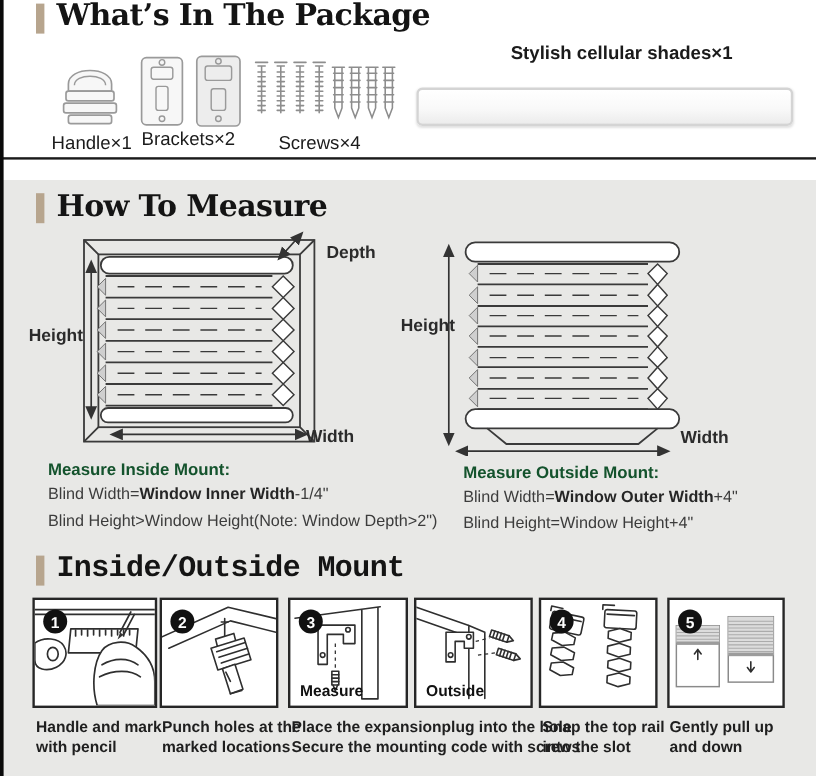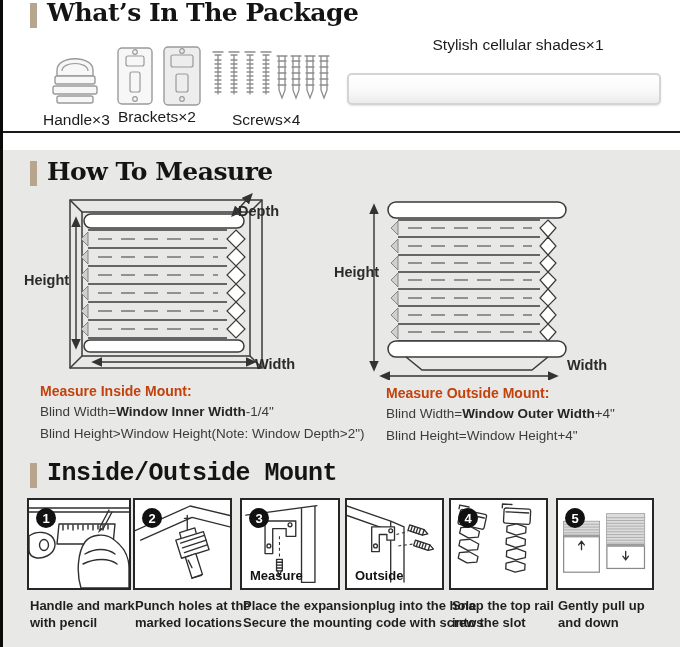--- a/index.html
+++ b/index.html
@@ -9,21 +9,21 @@
   .left-edge{position:absolute;left:0;top:0;width:3px;height:647px;background:#0a0a0a;}
   .divider{position:absolute;left:0;top:131px;width:680px;height:2px;background:#1a1a1a;}
   .h-bar{position:absolute;width:7px;height:25px;background:#b7a58e;}
   .h-title{position:absolute;font-family:"DejaVu Serif",serif;font-weight:bold;font-size:25px;
            line-height:30px;color:#141414;letter-spacing:-0.5px;white-space:nowrap;}
   .item-label{position:absolute;font-size:15.5px;color:#1b1b1b;white-space:nowrap;}
   .shade-bar{position:absolute;left:347px;top:73px;width:310px;height:28px;border:2px solid #d4d4d4;
              border-radius:5px;background:linear-gradient(180deg,#ffffff 0%,#f9f9f9 55%,#ececec 100%);
              box-shadow:0 1px 2px rgba(0,0,0,.12), inset 0 1px 0 #fff;}
   .dim-label{position:absolute;font-size:14.5px;font-weight:bold;color:#2b2b2b;white-space:nowrap;}
-  .m-head{position:absolute;font-size:14px;font-weight:bold;color:#c2410c;white-space:nowrap;}
+  .m-head{position:absolute;font-size:14px;font-weight:bold;color:#14532d;white-space:nowrap;}
   .m-line{position:absolute;font-size:13.5px;color:#3c3c3c;white-space:nowrap;}
   .m-line b{color:#262626;}
   .stepbox{position:absolute;background:#fff;border:2px solid #262626;box-sizing:border-box;}
   .badge{position:absolute;left:7px;top:8px;width:20px;height:20px;border-radius:50%;background:#111111;
          color:#fff;font-size:13px;font-weight:bold;display:flex;align-items:center;justify-content:center;}
   .mount-pos{position:absolute;font-size:13px;font-weight:bold;color:#111;bottom:5px;left:8px;}
   .caption{position:absolute;font-size:13px;font-weight:bold;color:#1f1f1f;line-height:17px;white-space:nowrap;}
   svg{position:absolute;display:block;}
   .s{stroke:#2f2f2f;stroke-width:1.4;fill:none;stroke-linecap:round;stroke-linejoin:round;}
   .sf{stroke:#2f2f2f;stroke-width:1.4;fill:#fff;stroke-linejoin:round;}
@@ -85,25 +85,25 @@
       <path d="M51,8H61 M53,11H59 M56,11V50 M53,16H59 M53,20H59 M53,24H59 M53,28H59 M53,32H59 M53,36H59 M53,40H59 M53,44H59 M53,48H59"></path>
     </g>
     <g class="hw">
       <path d="M67,12H77 M69,12V46 M75,12V46 M68,17H76 M68,23H76 M68,29H76 M68,35H76 M68,41H76 M69,46L72,54L75,46"></path>
       <path d="M81,12H91 M83,12V46 M89,12V46 M82,17H90 M82,23H90 M82,29H90 M82,35H90 M82,41H90 M83,46L86,54L89,46"></path>
       <path d="M95,12H105 M97,12V46 M103,12V46 M96,17H104 M96,23H104 M96,29H104 M96,35H104 M96,41H104 M97,46L100,54L103,46"></path>
       <path d="M109,12H119 M111,12V46 M117,12V46 M110,17H118 M110,23H118 M110,29H118 M110,35H118 M110,41H118 M111,46L114,54L117,46"></path>
     </g>
   </svg>
 
-  <div class="item-label" style="left:43px;top:111px;">Handle×3</div>
+  <div class="item-label" style="left:43px;top:111px;">Handle×1</div>
   <div class="item-label" style="left:118px;top:108px;">Brackets×2</div>
   <div class="item-label" style="left:232px;top:111px;">Screws×4</div>
 
-  <div class="item-label" style="left:408px;top:36px;width:220px;text-align:center;">Stylish cellular shades×1</div>
+  <div class="item-label" style="left:408px;top:36px;width:220px;text-align:center;font-weight:bold;">Stylish cellular shades×1</div>
   <div class="shade-bar"></div>
 
   <div class="h-bar" style="left:30px;top:161px;"></div>
   <div class="h-title" style="left:47px;top:157px;">How To Measure</div>
 
   <svg style="left:18px;top:190px;" width="300" height="190" viewBox="0 0 300 190">
     <defs>
       <marker id="ahL" markerWidth="9" markerHeight="9" refX="6" refY="3.5" orient="auto-start-reverse">
         <path d="M0,0L8,3.5L0,7Z" fill="#333"></path>
       </marker>
@@ -114,21 +114,21 @@
     <rect class="rail" x="66" y="24" width="160" height="14" rx="7"></rect>
     <path class="fr" d="M70,40H209 M70,58H209 M70,76H209 M70,94H209 M70,112H209 M70,130H209 M70,148H209"></path>
     <path class="dash" d="M80,49H200 M80,67H200 M80,85H200 M80,103H200 M80,121H200 M80,139H200"></path>
     <path class="dia" d="M218,40L227,49L218,58L209,49Z M218,58L227,67L218,76L209,67Z M218,76L227,85L218,94L209,85Z M218,94L227,103L218,112L209,103Z M218,112L227,121L218,130L209,121Z M218,130L227,139L218,148L209,139Z"></path>
     <path class="tri" d="M70,42L63,49L70,56Z M70,60L63,67L70,74Z M70,78L63,85L70,92Z M70,96L63,103L70,110Z M70,114L63,121L70,128Z M70,132L63,139L70,146Z"></path>
     <rect class="rail" x="66" y="150" width="160" height="12" rx="6"></rect>
     <line class="arw" x1="58" y1="29" x2="58" y2="157" marker-start="url(#ahL)" marker-end="url(#ahL)"></line>
     <line class="arw" x1="76" y1="172" x2="236" y2="172" marker-start="url(#ahL)" marker-end="url(#ahL)"></line>
     <line class="arw" x1="215" y1="25" x2="233" y2="5" marker-start="url(#ahL)" marker-end="url(#ahL)"></line>
   </svg>
-  <div class="dim-label" style="left:238px;top:203px;">Depth</div>
+  <div class="dim-label" style="left:272px;top:203px;">Depth</div>
   <div class="dim-label" style="left:24px;top:272px;">Height</div>
   <div class="dim-label" style="left:255px;top:356px;">Width</div>
 
   <svg style="left:340px;top:190px;" width="300" height="190" viewBox="0 0 300 190">
     <defs>
       <marker id="ahR" markerWidth="9" markerHeight="9" refX="6" refY="3.5" orient="auto-start-reverse">
         <path d="M0,0L8,3.5L0,7Z" fill="#333"></path>
       </marker>
     </defs>
     <rect class="rail" x="48" y="12" width="178" height="16" rx="8"></rect>

